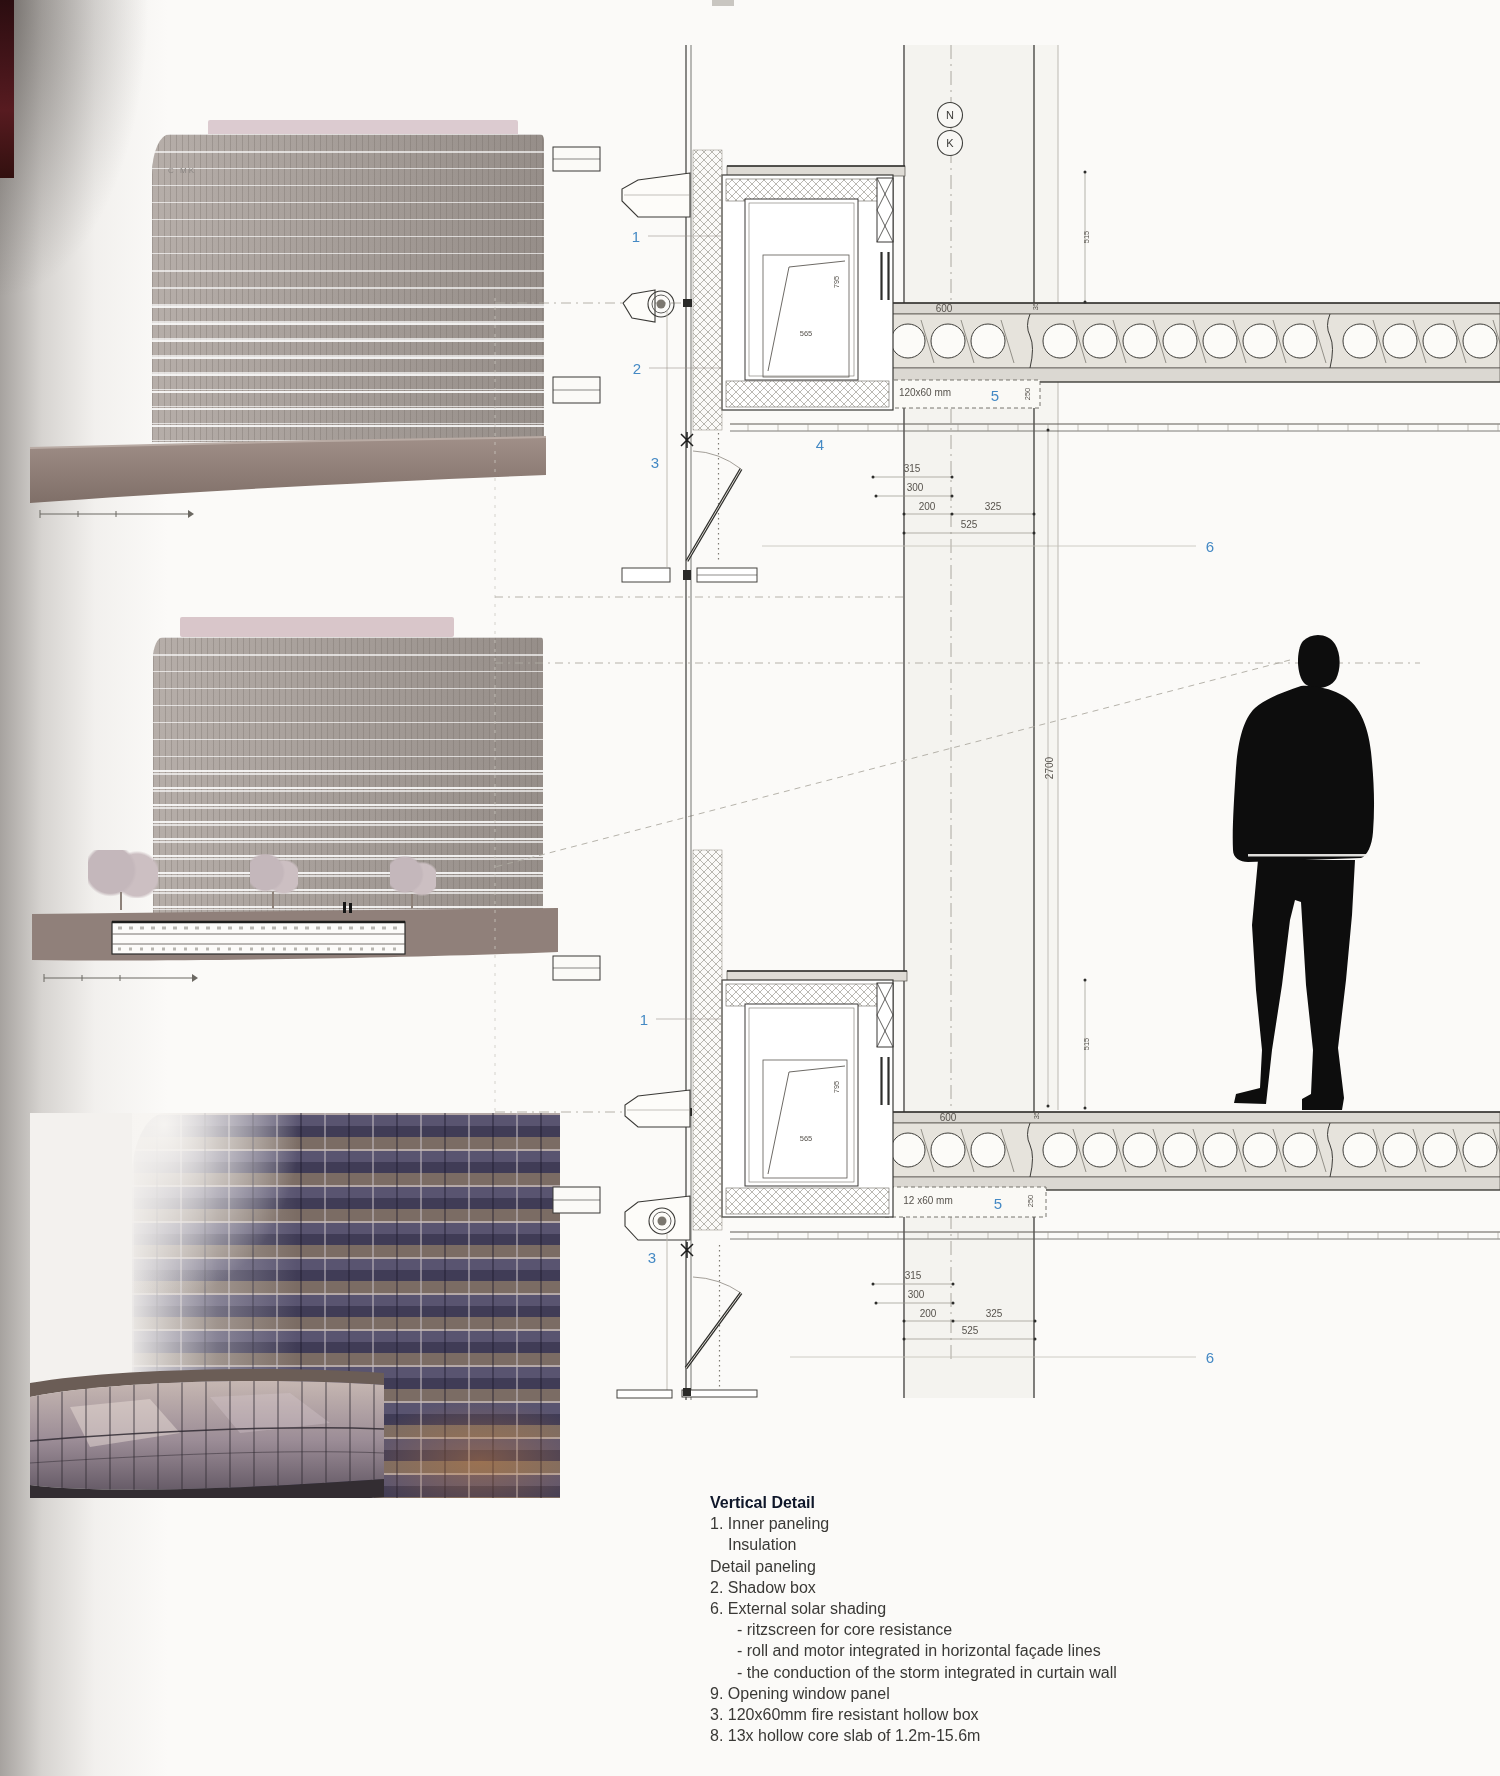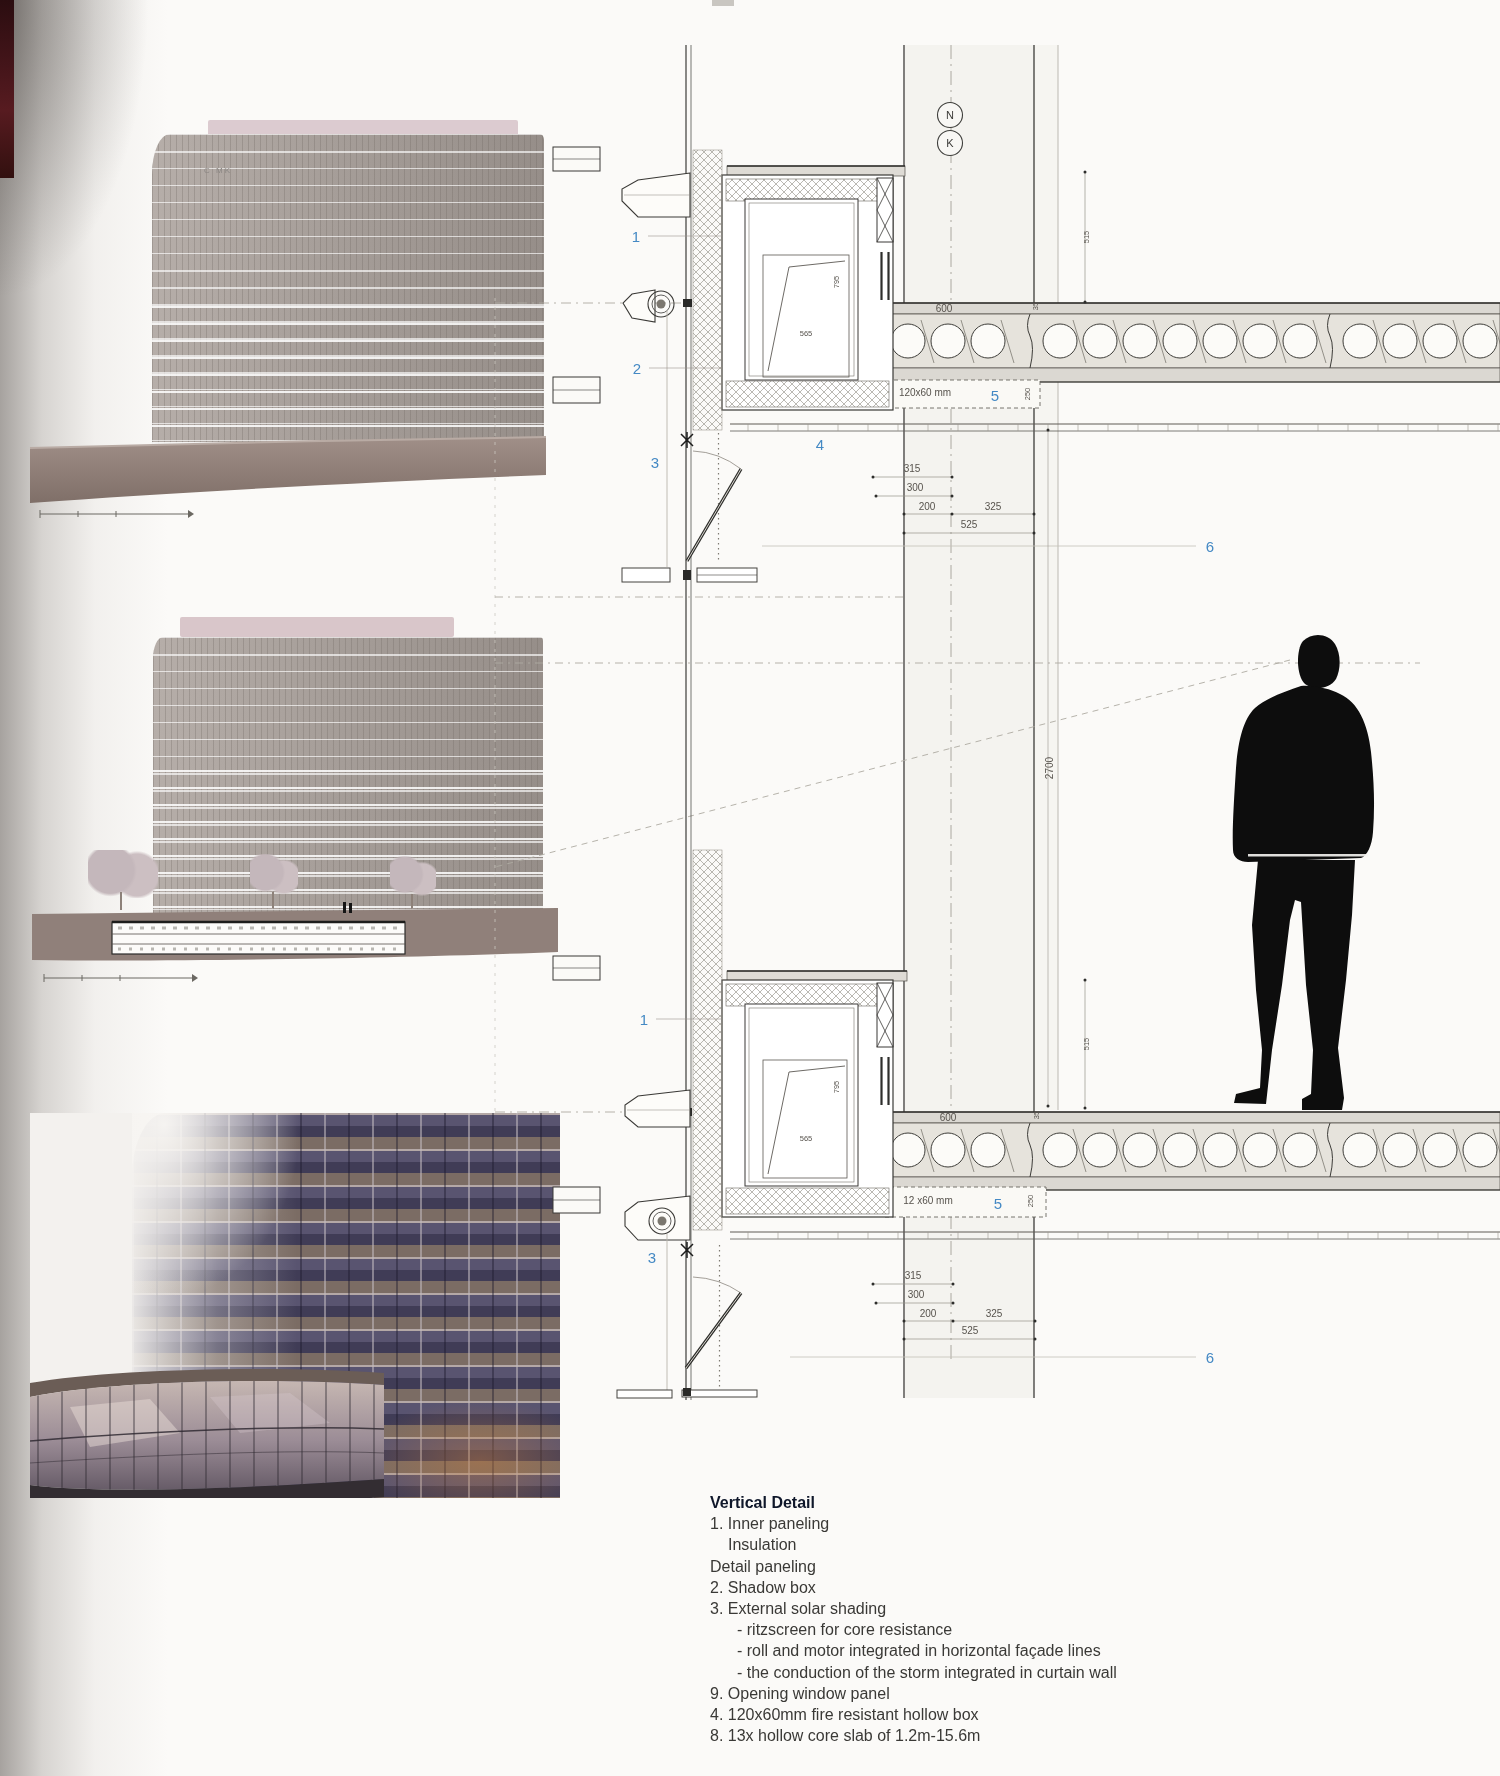--- a/index.html
+++ b/index.html
@@ -55,21 +55,21 @@
 
   <div class="abs" id="spine"></div>
   <div class="abs" id="spine-top"></div>
   <div class="abs" id="edge-strip"></div>
   <div class="abs" id="top-notch"></div>
 
   <div class="abs imgbox" style="left:28px;top:118px;width:520px;height:406px;">
     <div class="abs pinkband" style="left:180px;top:2px;width:310px;height:18px;"></div>
     <div class="abs bldg" style="left:124px;top:16px;width:392px;height:312px;border-radius:18px 4px 2px 2px/40px 6px 2px 2px;">
       <div class="abs bldg-low" style="left:0;bottom:0;width:100%;height:45%;"></div>
-      <div class="abs logo" style="left:16px;top:32px;margin-left:36px;">C MK</div>
+      <div class="abs logo" style="left:16px;top:32px;">C MK</div>
     </div>
     <svg class="abs" style="left:0;top:310px;" width="520" height="96">
       <defs>
         <linearGradient id="pl1" x1="0" y1="0" x2="0" y2="1">
           <stop offset="0" stop-color="#a08f88"></stop>
             <stop offset="1" stop-color="#7f6f68"></stop>
         </linearGradient>
       </defs>
       <path d="M2,20 C150,16 360,11 518,9 L518,47 C360,53 150,64 2,75 Z" fill="url(#pl1)" stroke="none"></path>
       <path d="M2,20 C150,16 360,11 518,9" stroke="#b9aba4" stroke-width="2" fill="none"></path>
@@ -544,22 +544,22 @@
       <rect x="1248" y="854" width="120" height="2.5" fill="#f6f5f2" opacity=".9"></rect>
     </g>
   </svg>
 
   <div class="abs" id="legend">
     <div class="t">Vertical Detail</div>
     <div>1. Inner paneling</div>
     <div class="ind1">Insulation</div>
     <div>Detail paneling</div>
     <div>2. Shadow box</div>
-    <div>3. External solar shading</div>
+    <div>6. External solar shading</div>
     <div class="ind2">- ritzscreen for core resistance</div>
     <div class="ind2">- roll and motor integrated in horizontal façade lines</div>
     <div class="ind2">- the conduction of the storm integrated in curtain wall</div>
     <div>9. Opening window panel</div>
-    <div>4. 120x60mm fire resistant hollow box</div>
+    <div>3. 120x60mm fire resistant hollow box</div>
     <div>8. 13x hollow core slab of 1.2m-15.6m</div>
   </div>
 
 </div>
 
 </body></html>

